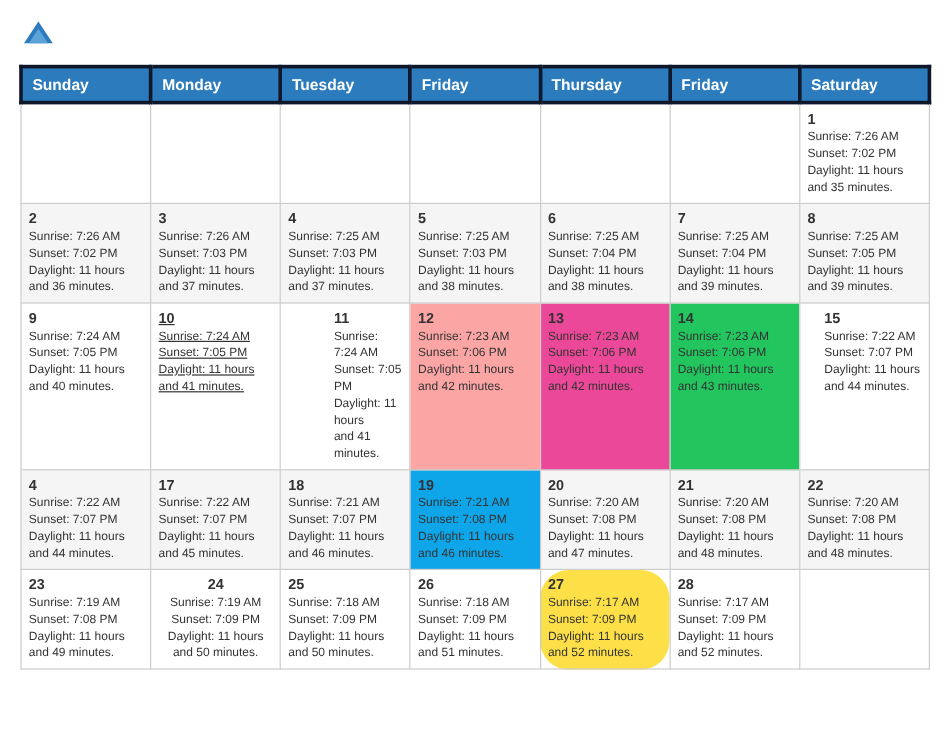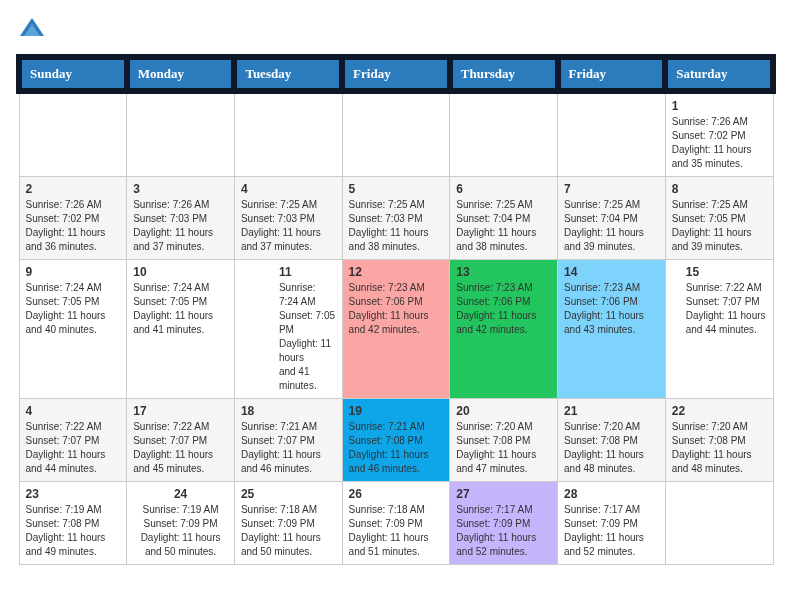--- a/index.html
+++ b/index.html
@@ -51,22 +51,21 @@
       width: 100%;
       border-collapse: collapse;
       border: 1px solid #ccc;
     }
     .calendar th {
       background-color: #2b7bbd;
       color: #fff;
       font-size: 13px;
       padding: 6px 8px;
       text-align: left;
-      border: 6px solid #0f172a;
-      font-family: Liberation Serif, serif;
+      border: 3px solid #0f172a;
     }
     .calendar td {
       vertical-align: top;
       border: 1px solid #ccc;
       padding: 5px 6px;
       width: calc(100% / 7);
       height: 80px;
       font-size: 10.5px;
       color: #333;
       background: #fff;
@@ -190,49 +189,49 @@
         </td>
       </tr>
       <tr>
         <td style="background-color: rgb(255, 255, 255);">
           <span class="day-number">9</span>
           <div class="day-info" style="white-space: pre-line;">Sunrise: 7:24 AM
 Sunset: 7:05 PM
 Daylight: 11 hours
 and 40 minutes.</div>
         </td>
-        <td style="background-color: rgb(255, 255, 255);">
+        <td style="background-color: rgb(255, 255, 255); text-decoration: underline;">
           <span class="day-number">10</span>
           <div class="day-info" style="white-space: pre-line;">Sunrise: 7:24 AM
 Sunset: 7:05 PM
 Daylight: 11 hours
 and 41 minutes.</div>
         </td>
         <td style="background-color: rgb(255, 255, 255); padding-left: 44px;">
           <span class="day-number">11</span>
           <div class="day-info" style="white-space: pre-line;">Sunrise: 7:24 AM
 Sunset: 7:05 PM
 Daylight: 11 hours
 and 41 minutes.</div>
         </td>
         <td style="background-color: #fca5a5;">
           <span class="day-number">12</span>
           <div class="day-info" style="white-space: pre-line;">Sunrise: 7:23 AM
 Sunset: 7:06 PM
 Daylight: 11 hours
 and 42 minutes.</div>
         </td>
-        <td style="background-color: #22c55e;">
+        <td style="background-color: #ec4899;">
           <span class="day-number">13</span>
           <div class="day-info" style="white-space: pre-line;">Sunrise: 7:23 AM
 Sunset: 7:06 PM
 Daylight: 11 hours
 and 42 minutes.</div>
         </td>
-        <td style="background-color: #7dd3fc;">
+        <td style="background-color: #22c55e;">
           <span class="day-number">14</span>
           <div class="day-info" style="white-space: pre-line;">Sunrise: 7:23 AM
 Sunset: 7:06 PM
 Daylight: 11 hours
 and 43 minutes.</div>
         </td>
         <td style="background-color: rgb(255, 255, 255); padding-left: 20px;">
           <span class="day-number">15</span>
           <div class="day-info" style="white-space: pre-line;">Sunrise: 7:22 AM
 Sunset: 7:07 PM
@@ -313,21 +312,21 @@
 Daylight: 11 hours
 and 50 minutes.</div>
         </td>
         <td style="background-color: rgb(255, 255, 255);">
           <span class="day-number">26</span>
           <div class="day-info" style="white-space: pre-line;">Sunrise: 7:18 AM
 Sunset: 7:09 PM
 Daylight: 11 hours
 and 51 minutes.</div>
         </td>
-        <td style="background-color: #c4b5fd;">
+        <td style="background-color: #fde047; border-radius: 24px;">
           <span class="day-number">27</span>
           <div class="day-info" style="white-space: pre-line;">Sunrise: 7:17 AM
 Sunset: 7:09 PM
 Daylight: 11 hours
 and 52 minutes.</div>
         </td>
         <td style="background-color: rgb(255, 255, 255);">
           <span class="day-number">28</span>
           <div class="day-info" style="white-space: pre-line;">Sunrise: 7:17 AM
 Sunset: 7:09 PM

